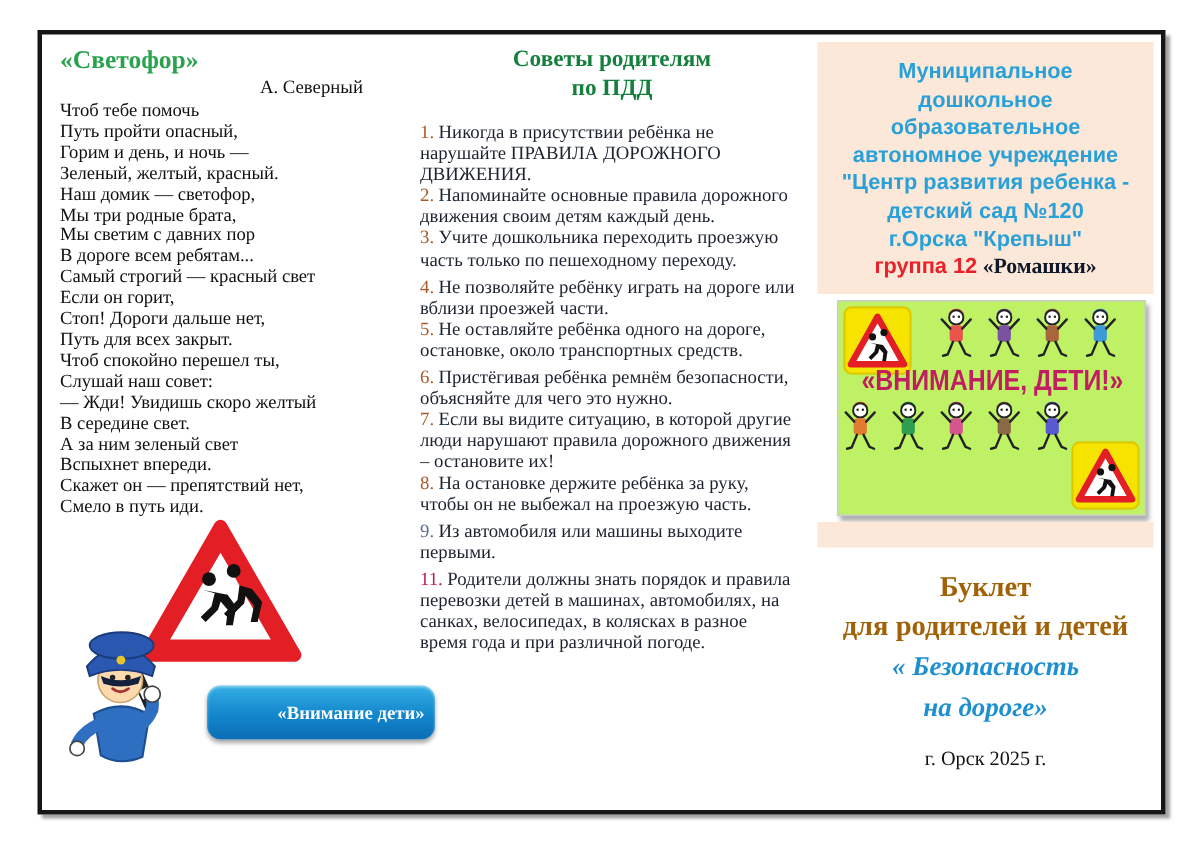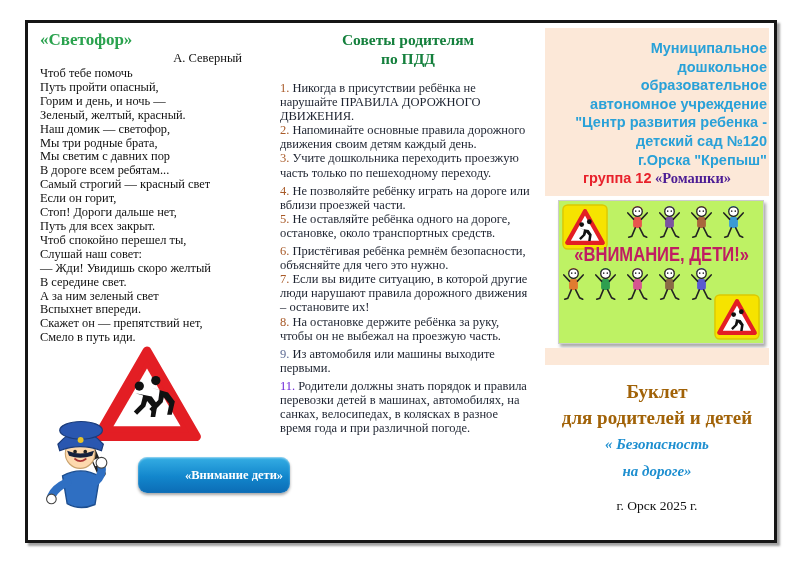--- a/index.html
+++ b/index.html
@@ -29,40 +29,40 @@
               line-height:19px;color:#15803d;}
   .tips{margin-top:13px;width:250px;font-size:12.5px;line-height:14.1px;color:#1d2330;}
   .tip{margin:0;}
   .tip.gap{margin-top:4px;}
   .tip-num{margin-right:3px;}
 
   
   .org-box{margin-top:5px;width:224px;box-sizing:border-box;background:#fce8d8;
            padding:11px 2px 8px 2px;text-align:center;}
   .org-line{font-family:"Liberation Sans",sans-serif;font-weight:bold;font-size:14.5px;
-            line-height:18.6px;color:#29a1d8;text-align:right;}
+            line-height:18.6px;color:#29a1d8;}
   .group-line{line-height:18.6px;}
   .group-prefix{font-family:"Liberation Sans",sans-serif;font-weight:bold;font-size:14.5px;color:#e8212b;}
-  .group-name{font-family:"Liberation Serif",serif;font-weight:bold;font-size:14.5px;color:#4c1d95;}
+  .group-name{font-family:"Liberation Serif",serif;font-weight:bold;font-size:14.5px;color:#0f172a;}
   .card{position:absolute;left:13px;top:177px;width:204px;height:142px;background:#bef264;
         border:1px solid #cccccc;box-shadow:2px 3px 3px rgba(70,70,70,.45);overflow:hidden;}
   .sign-sq{position:absolute;width:46px;height:46px;}
   .sign-tl{left:3px;top:3px;}
   .sign-br{right:3px;bottom:3px;}
   .kids-row{display:flex;justify-content:center;gap:9px;}
   .kids-row.top{margin-top:4px;padding-left:48px;}
   .kids-row.bottom{margin-top:1px;padding-right:48px;}
   .kid{width:23px;height:37px;}
   .banner-text{margin-top:1px;text-align:center;font-family:"Liberation Sans",sans-serif;
                font-weight:bold;font-size:19.5px;color:#c01d62;transform:scaleX(.85);
                transform-origin:center;white-space:nowrap;}
   .peach-strip{position:absolute;left:0;top:325px;width:224px;height:17px;background:#fce8d8;}
   .booklet-block{position:absolute;left:0;top:356px;width:224px;text-align:center;}
   .bk-green{font-size:19px;font-weight:bold;color:#a16207;line-height:26px;}
-  .bk-blue{font-size:15px;font-weight:bold;font-style:italic;color:#1e8fd0;line-height:27px;}
+  .bk-blue{font-size:18px;font-weight:bold;font-style:italic;color:#1e8fd0;line-height:27px;}
   .bk-footer{margin-top:13px;font-size:13.5px;color:#111;}
 </style>
 </head>
 <body>
 
 <svg width="0" height="0" style="position:absolute" aria-hidden="true">
   <symbol id="kid-sym" viewBox="0 0 26 42">
     <path d="M7 5 a6.5 6.5 0 0 1 12 0 l-1 1 a5.5 5.5 0 0 0 -10 0 Z" fill="currentColor"></path>
     <circle cx="13" cy="7.5" r="5.4" fill="#fff" stroke="#222" stroke-width="1.5"></circle>
     <circle cx="11" cy="7" r="0.9" fill="#222"></circle>
@@ -192,21 +192,21 @@
 
           <p class="tip gap"><span class="tip-num" style="color: rgb(168, 90, 40);">6.</span><span>Пристёгивая ребёнка ремнём безопасности, объясняйте для чего это нужно.</span></p>
 
           <p class="tip"><span class="tip-num" style="color: rgb(168, 90, 40);">7.</span><span>Если вы видите ситуацию, в которой другие люди нарушают правила дорожного движения – остановите их!</span></p>
 
           <p class="tip"><span class="tip-num" style="color: rgb(168, 90, 40);">8.</span><span>На остановке держите ребёнка за руку, чтобы он не выбежал на проезжую часть.</span></p>
 
           <p class="tip gap"><span class="tip-num" style="color: rgb(93, 107, 148);">9.</span><span>Из автомобиля или машины выходите первыми.</span></p>
 
 
-          <p class="tip gap"><span class="tip-num" style="color: #6d28d9;">11.</span><span>Родители должны знать порядок и правила перевозки детей в машинах, автомобилях, на санках, велосипедах, в колясках в разное время года и при различной погоде.</span></p>
+          <p class="tip gap"><span class="tip-num" style="color: #be185d;">11.</span><span>Родители должны знать порядок и правила перевозки детей в машинах, автомобилях, на санках, велосипедах, в колясках в разное время года и при различной погоде.</span></p>
         </div>
     </div>
 
     <div class="col col-right">
       <div class="org-box">
         <div>
 
             <div class="org-line">Муниципальное</div>
 
             <div class="org-line">дошкольное</div>

